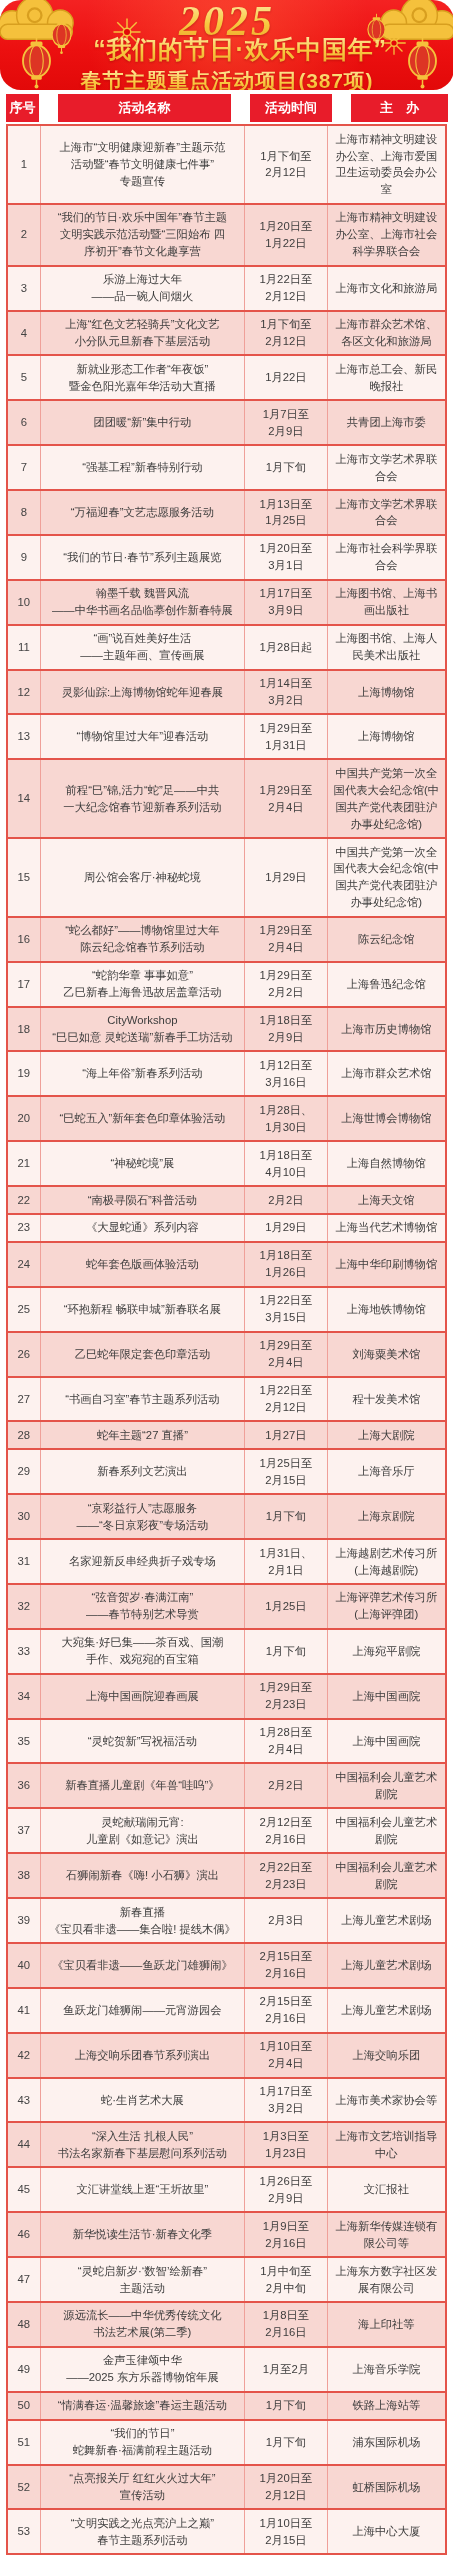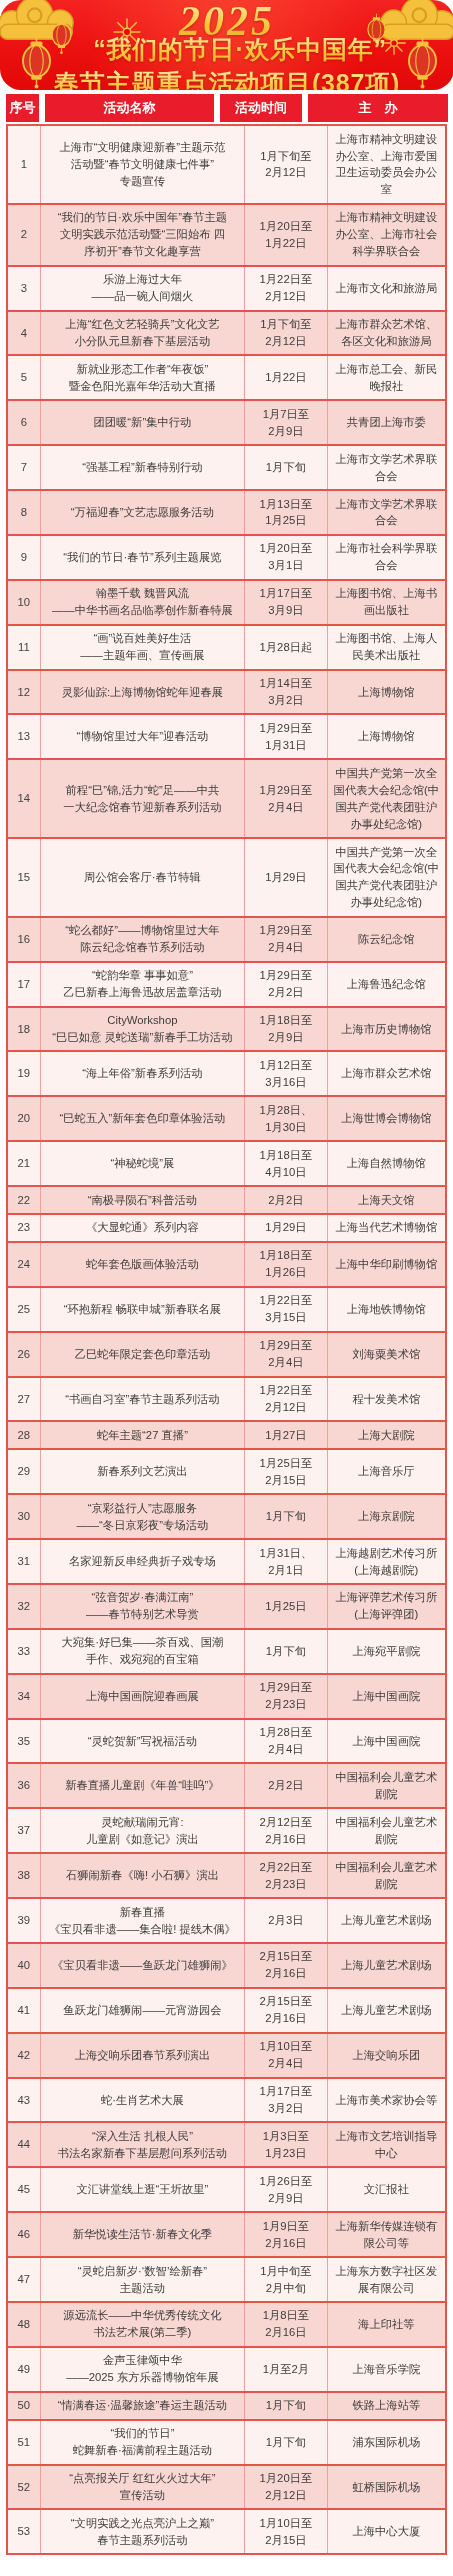--- a/index.html
+++ b/index.html
@@ -8,28 +8,28 @@
   
   .banner{position:relative;height:90px;overflow:hidden;text-align:center;
     background:radial-gradient(circle at 50% 30%, rgba(255,96,56,.5), rgba(255,96,56,0) 60%),
                linear-gradient(180deg,#f42222 0%,#ec1010 55%,#e20909 100%);border-radius:21px;}
   .gold-text{background:linear-gradient(180deg,#ffedb0 0%,#f8c940 55%,#eca326 100%);
     -webkit-background-clip:text;background-clip:text;color:transparent;
     filter:drop-shadow(0 1.5px 0.8px rgba(120,0,0,.35));font-weight:bold;}
   .banner-year{position:absolute;top:-3px;left:0;right:0;font-size:42px;letter-spacing:3px;
     font-family:"Liberation Serif","DejaVu Serif",serif;font-style:italic;}
   .banner-title{position:absolute;top:33px;left:0;right:0;font-size:25px;letter-spacing:0.8px;margin-left:26px;}
-  .banner-subtitle{position:absolute;top:67px;left:0;right:0;font-size:25px;letter-spacing:0.8px;}
+  .banner-subtitle{position:absolute;top:67px;left:0;right:0;font-size:21px;letter-spacing:0.8px;}
   .deco{position:absolute;}
 
   
-  .thead{display:flex;margin:3.8px 6px 0 6px;gap:6px;}
+  .thead{display:flex;margin:3.8px 6px 0 6px;gap:19px;}
   .thead .th{background:#e81c2a;color:#fff;font-weight:bold;font-size:13px;
     height:28px;line-height:28px;text-align:center;}
-  .th.w-no{width:33px;} .th.w-name{flex:1;} .th.w-time{width:82px;text-align:center;} .th.w-org{width:140px;}
+  .th.w-no{width:33px;} .th.w-name{flex:1;} .th.w-time{width:82px;text-align:center;} .th.w-org{width:97px;}
 
   
   table.grid{border-collapse:collapse;width:441px;margin:2.3px 6px 0 6px;table-layout:fixed;}
   table.grid td{border-left:1.5px solid #efa099;border-right:1.5px solid #efa099;
     border-top:2.3px solid #e4544a;border-bottom:2.3px solid #e4544a;
     text-align:center;vertical-align:middle;padding:4.5px 2.3px;font-size:11.3px;line-height:1.5;
     background:#fdf2ef;}
   table.grid tr.alt td{background:#f8d7d2;}
   td.c-no{font-size:12px;color:#444;}
   td.c-name,td.c-time{white-space:pre-line;}
@@ -236,21 +236,21 @@
       <tr class="alt">
         <td class="c-no">14</td>
         <td class="c-name">前程“巳”锦,活力“蛇”足——中共
 一大纪念馆春节迎新春系列活动</td>
         <td class="c-time">1月29日至
 2月4日</td>
         <td class="c-org">中国共产党第一次全国代表大会纪念馆(中国共产党代表团驻沪办事处纪念馆)</td>
       </tr>
       <tr>
         <td class="c-no">15</td>
-        <td class="c-name">周公馆会客厅·春节特辑</td>
+        <td class="c-name">周公馆会客厅·神秘蛇境</td>
         <td class="c-time">1月29日</td>
         <td class="c-org">中国共产党第一次全国代表大会纪念馆(中国共产党代表团驻沪办事处纪念馆)</td>
       </tr>
       <tr class="alt">
         <td class="c-no">16</td>
         <td class="c-name">“蛇么都好”——博物馆里过大年
 陈云纪念馆春节系列活动</td>
         <td class="c-time">1月29日至
 2月4日</td>
         <td class="c-org">陈云纪念馆</td>

